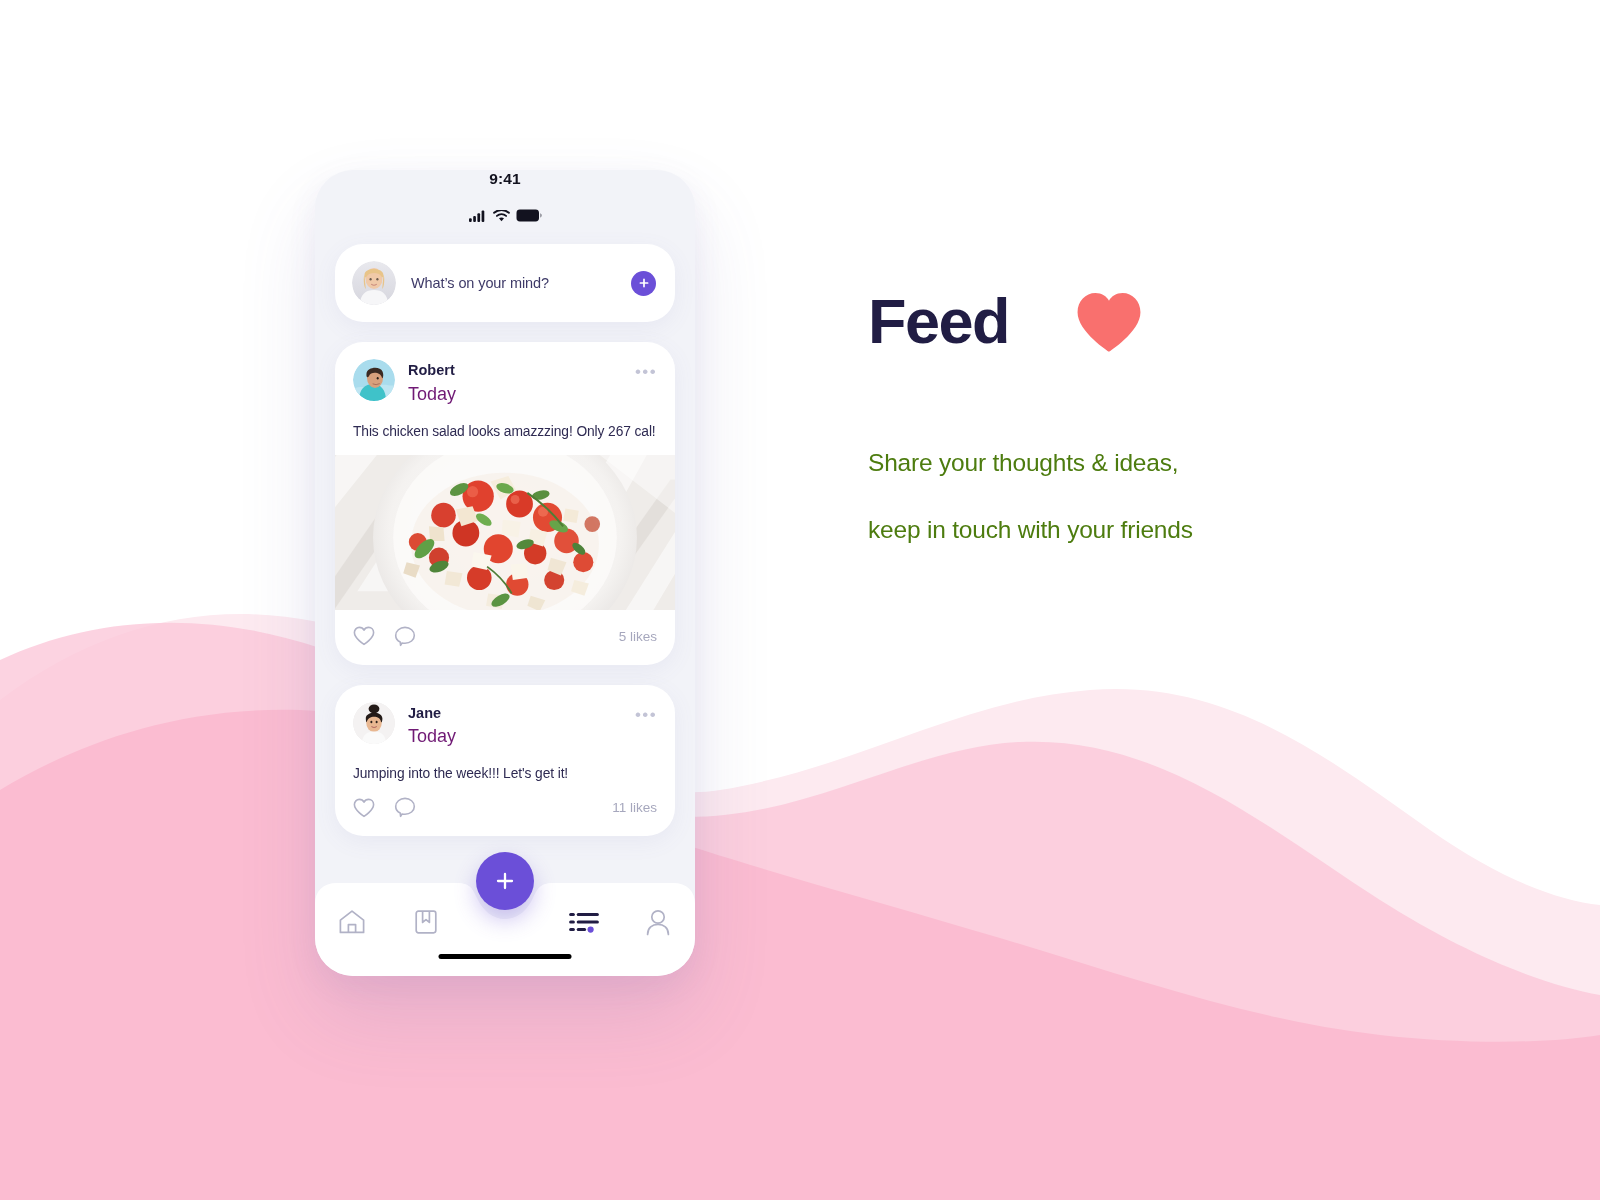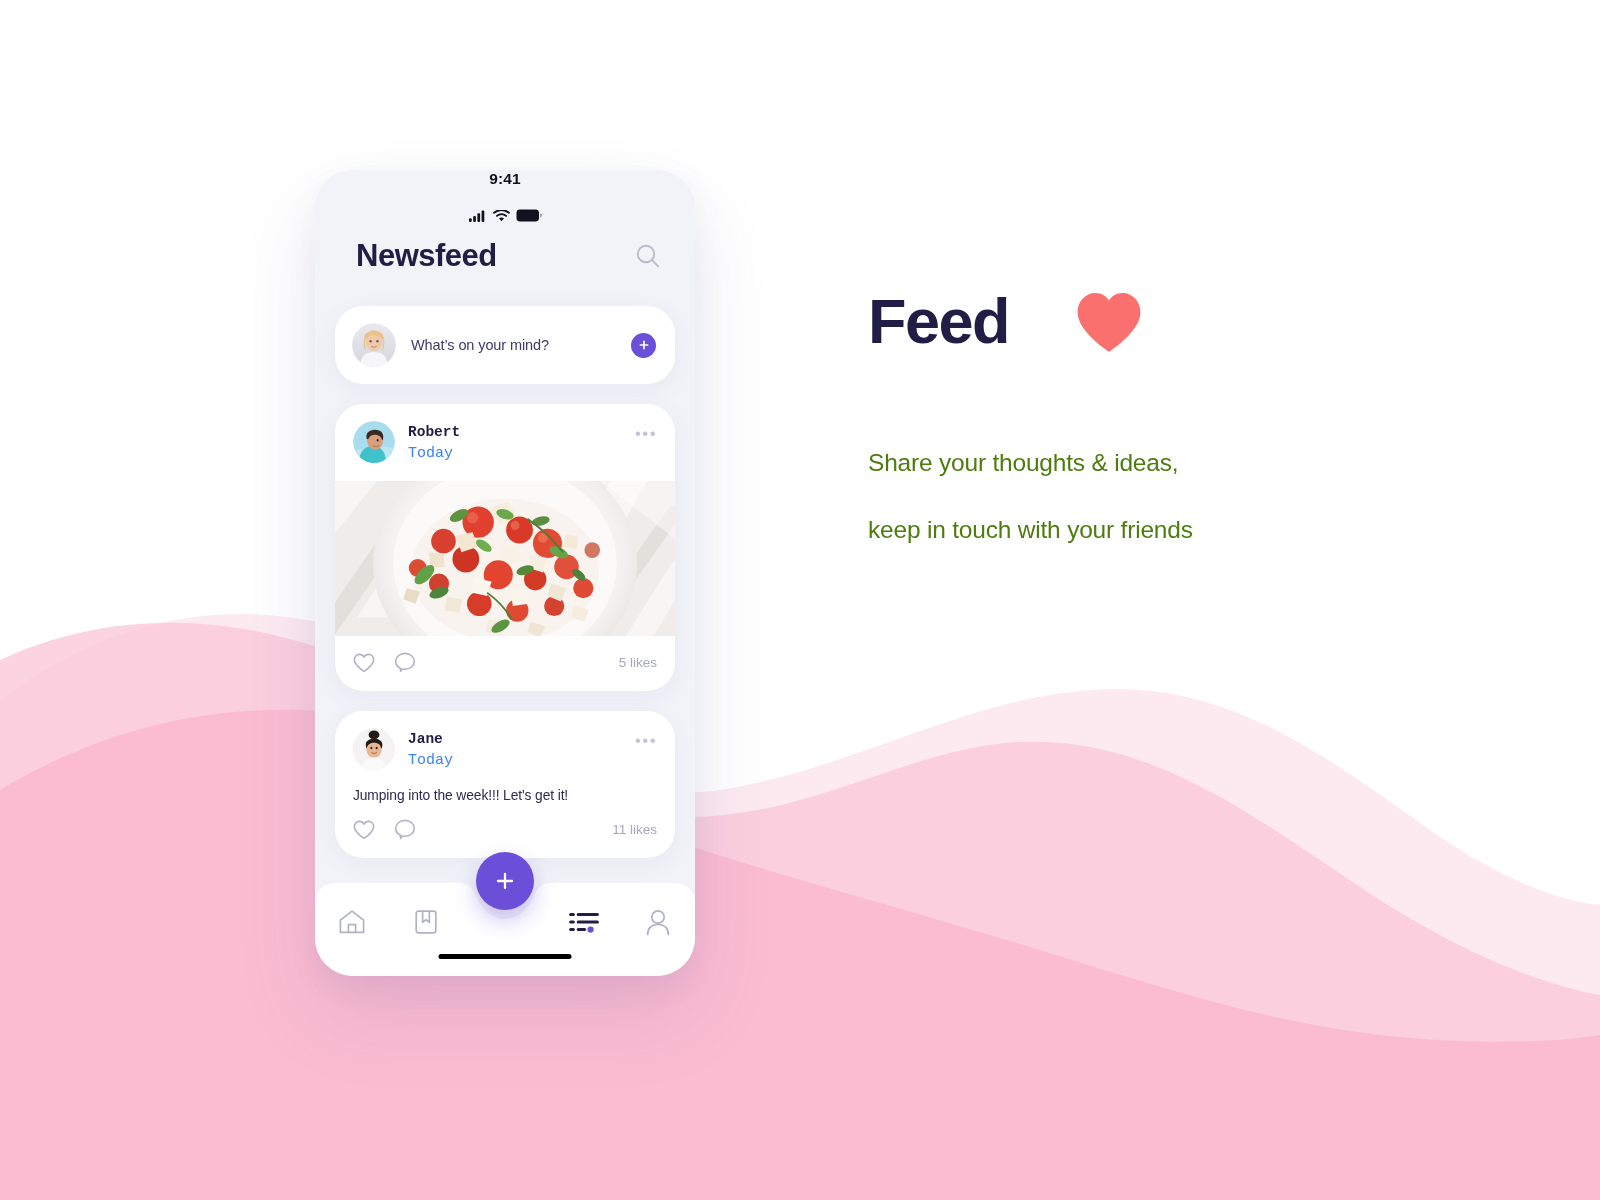--- a/index.html
+++ b/index.html
@@ -156,30 +156,30 @@
 
   
   .post { margin-bottom: 20px; padding: 17px 0 0 0; }
   .post-head {
     display: flex;
     align-items: flex-start;
     padding: 0 18px 0 18px;
     gap: 13px;
     position: relative;
   }
-  .post-meta { padding-top: 2px; flex: 1; font-family: Liberation Mono, monospace; }
+  .post-meta { padding-top: 2px; flex: 1; }
   .post-author {
     font-size: 14.5px;
     font-weight: bold;
     color: #211d44;
     line-height: 1.35;
   }
   .post-time {
-    font-size: 15px;
-    color: #3b82f6;
+    font-size: 18px;
+    color: #701a75;
     line-height: 1.5;
   }
   .post-more {
     color: #c3c4d6;
     font-size: 17px;
     letter-spacing: 1.4px;
     line-height: 1;
     padding-top: 4px;
     cursor: pointer;
     user-select: none;
@@ -314,29 +314,20 @@
         <path d="M3.9 5.9 C6.5 3.5 10.5 3.5 13.1 5.9" stroke="#12121f" stroke-width="1.9" fill="none" stroke-linecap="round"></path>
         <path d="M1.1 2.8 C5.3 -0.9 11.7 -0.9 15.9 2.8" stroke="#12121f" stroke-width="1.9" fill="none" stroke-linecap="round"></path>
       </svg>
       <svg width="26" height="13" viewBox="0 0 26 13">
         <rect x="0.5" y="0.5" width="22.5" height="12" rx="3.4" fill="#12121f"></rect>
         <path d="M24.6 4.3 C25.6 4.8 25.6 8.2 24.6 8.7 Z" fill="#12121f"></path>
       </svg>
     </div>
   </div>
 
-  <div class="app-header">
-    <div class="app-title">Newsfeed</div>
-    <div class="search-btn">
-      <svg width="26" height="26" viewBox="0 0 26 26">
-        <circle cx="11" cy="11" r="8.2" stroke="#b9bacb" stroke-width="1.9" fill="none"></circle>
-        <line x1="17.2" y1="17.2" x2="23.2" y2="23.4" stroke="#b9bacb" stroke-width="1.9" stroke-linecap="round"></line>
-      </svg>
-    </div>
-  </div>
 
   <div class="feed">
 
     <div class="card composer">
       <svg class="avatar avatar-44" viewBox="0 0 44 44">
         <defs>
           <clipPath id="ca">
               <circle cx="22" cy="22" r="22"></circle>
             </clipPath>
           <linearGradient id="cbg" x1="0" y1="0" x2="0" y2="1">
@@ -384,20 +375,21 @@
             <ellipse cx="24.7" cy="19.2" rx="1" ry="1.2" fill="#2c2019"></ellipse>
             <path d="M20 25 Q23 26.6 26.4 24.8" stroke="#a8705a" stroke-width="1" fill="none" stroke-linecap="round"></path>
           </g>
         </svg>
         <div class="post-meta">
           <div class="post-author">Robert</div>
           <div class="post-time">Today</div>
         </div>
         <div class="post-more">•••</div>
       </div>
+      <div class="post-text">This chicken salad looks amazzzing! Only 267 cal!</div>
 
       <svg class="post-image" viewBox="0 0 304 155" preserveAspectRatio="xMidYMid slice">
         <defs>
           <clipPath id="pimg">
               <rect width="304" height="155"></rect>
             </clipPath>
           <radialGradient id="plate" cx="50%" cy="48%" r="55%">
             <stop offset="0" stop-color="#ffffff"></stop>
             <stop offset="0.8" stop-color="#f4f2f0"></stop>
             <stop offset="1" stop-color="#e7e4e2"></stop>

